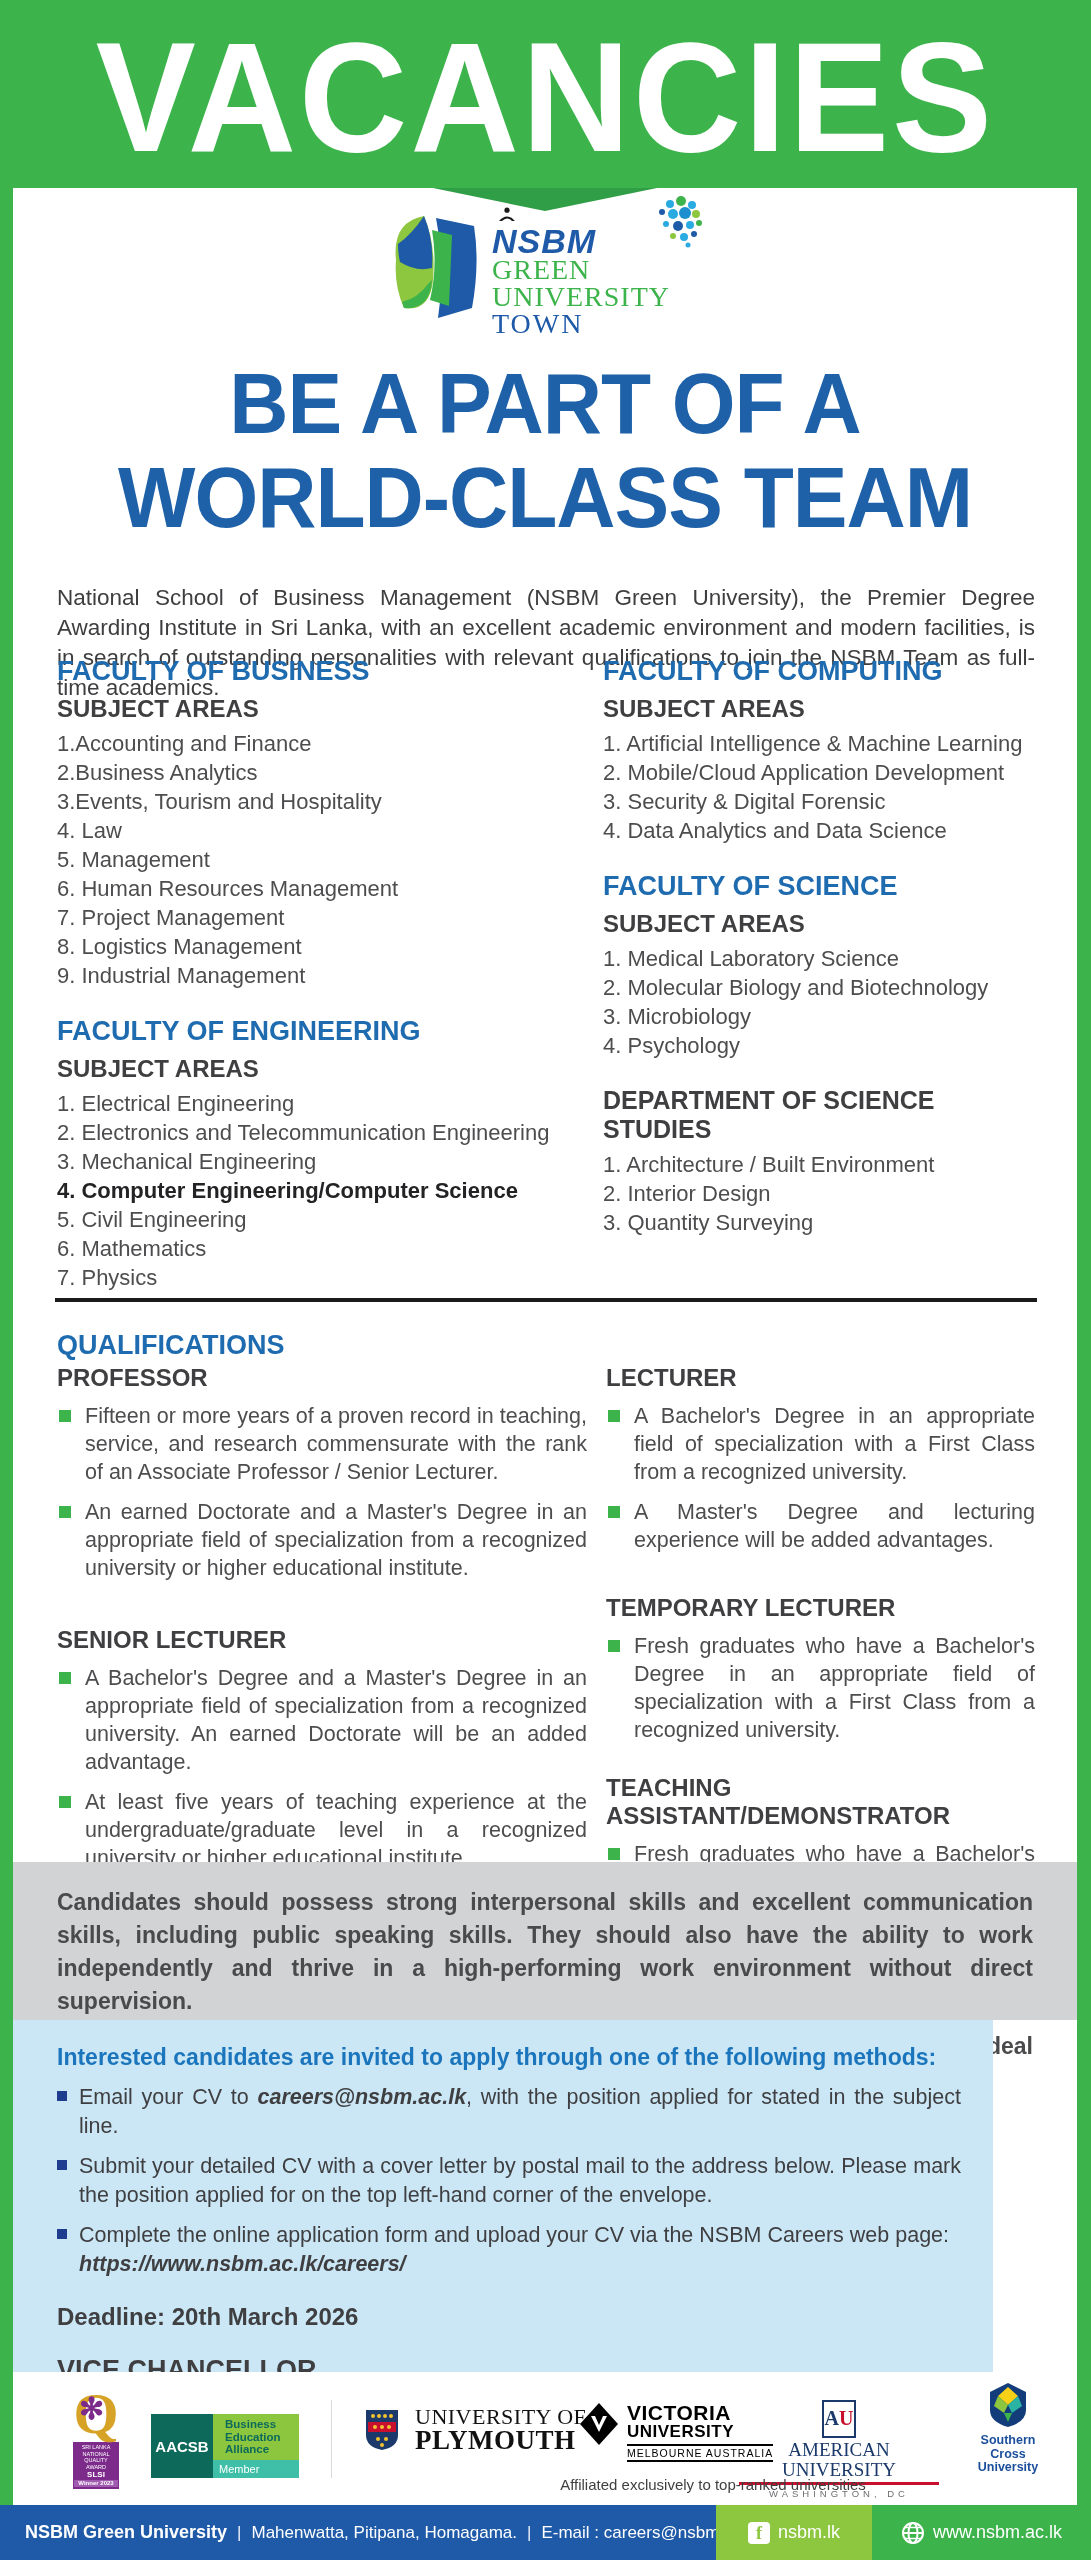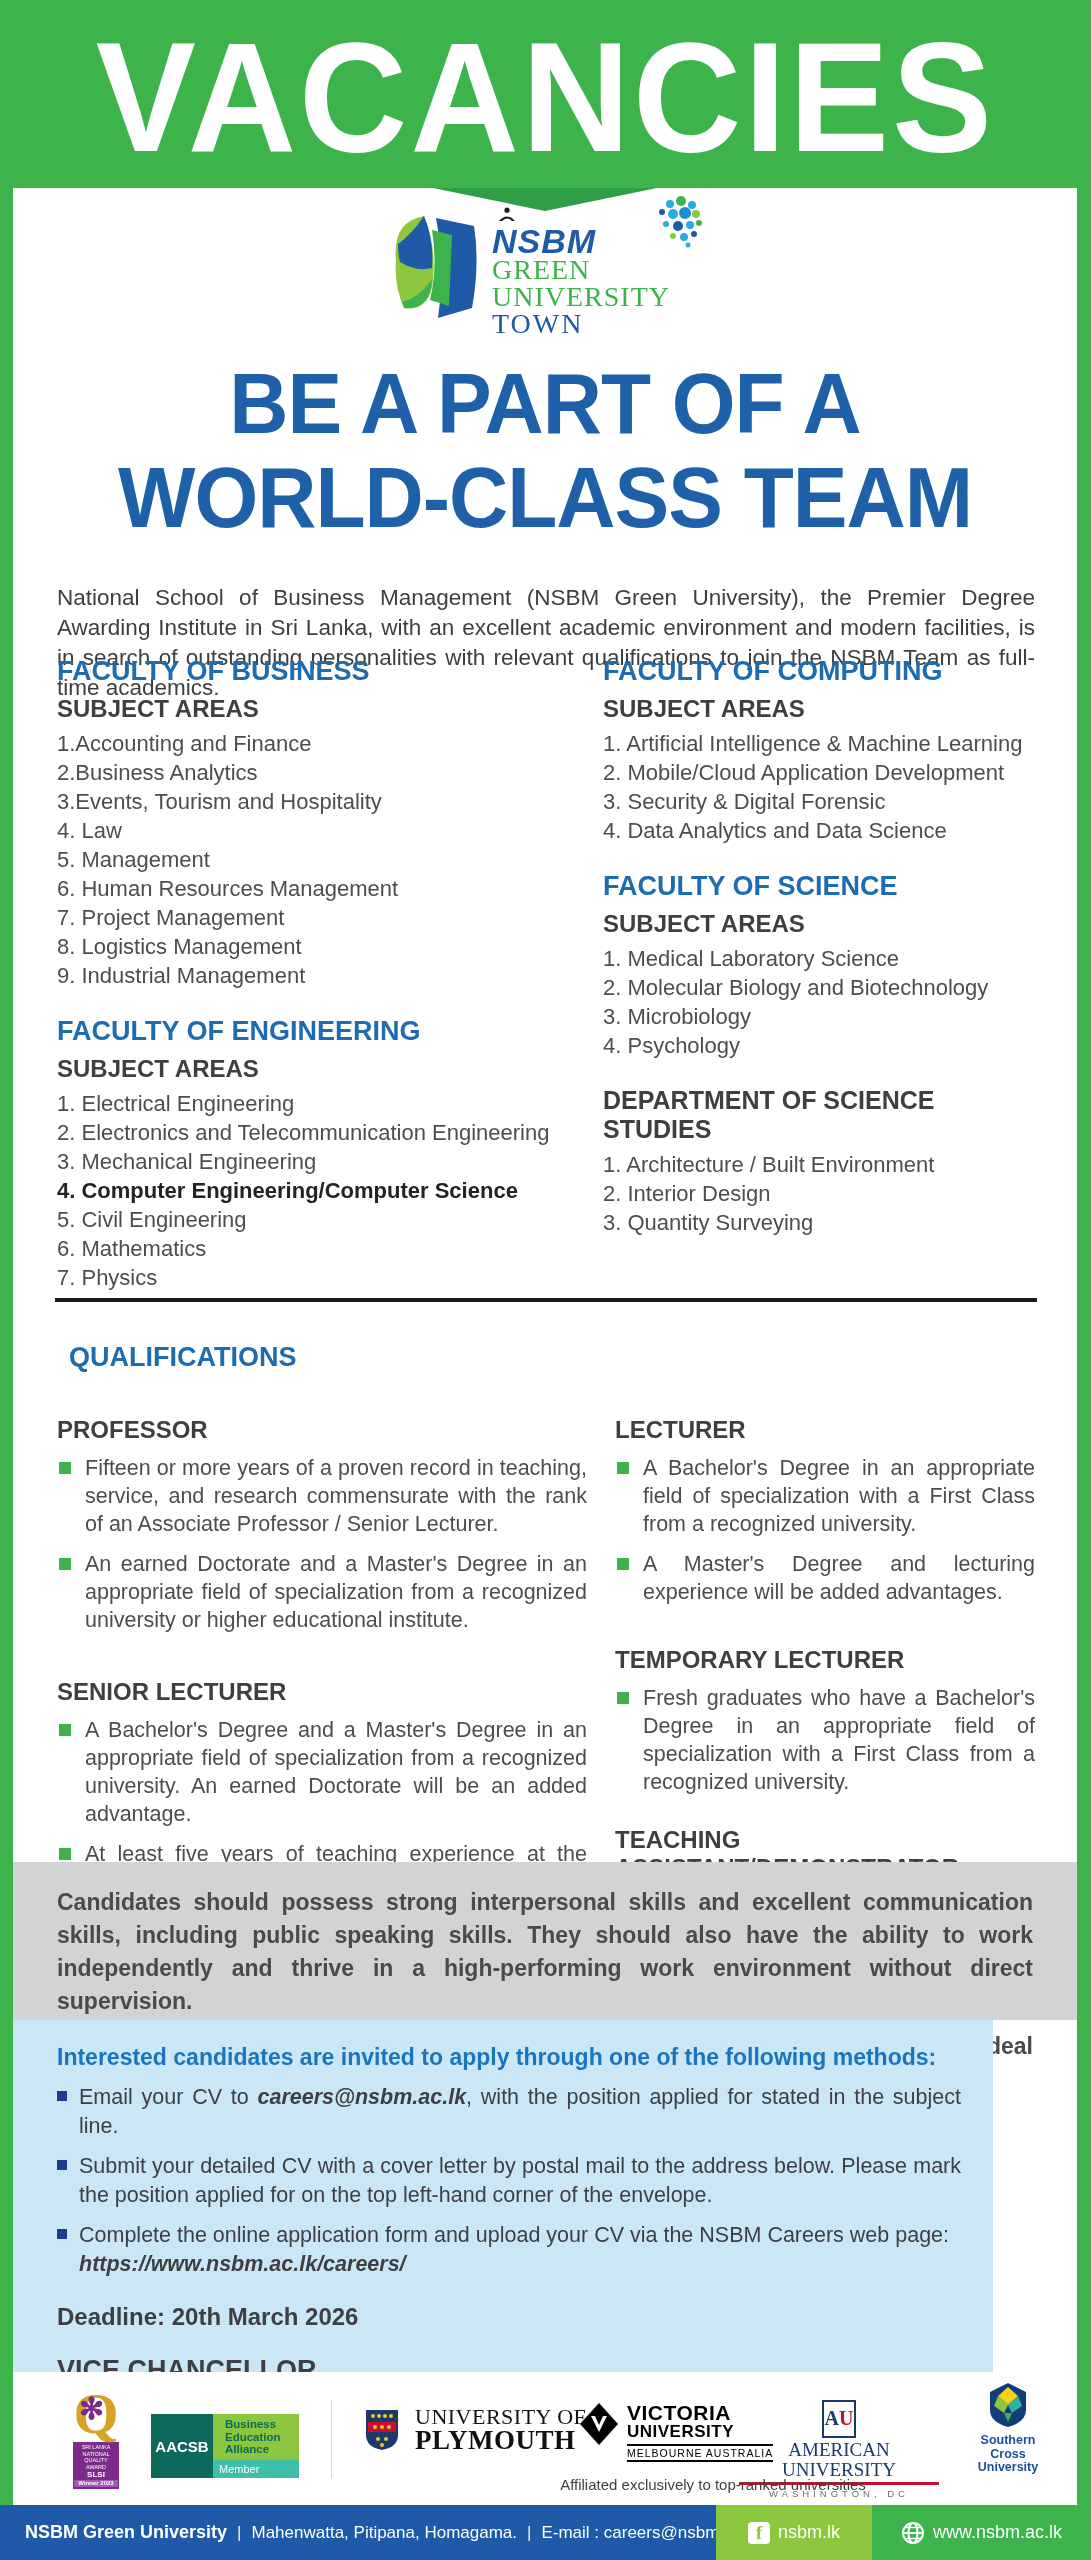--- a/index.html
+++ b/index.html
@@ -41,23 +41,23 @@
   h4.sub{margin:0 0 6px 0;color:#3f3f41;font-size:24px;font-weight:bold;}
   ul.items{list-style:none;margin:0;padding:0;font-size:22px;line-height:29px;color:#4d4d4f;}
   ul.items li.emph{font-weight:bold;color:#232325;}
   .facsec{margin-bottom:26px;}
   h4.dark-dept{margin:20px 0 6px 0;color:#3f3f41;font-size:25px;font-weight:bold;}
 
   
   .divider{position:absolute;top:1110px;left:42px;width:982px;height:4px;background:#1a1a1a;}
 
   
-  .qual-title{position:absolute;top:1142px;left:44px;margin:12px;color:#1e6bb0;font-size:27px;font-weight:bold;}
-  .quals{position:absolute;top:1228px;left:44px;width:978px;display:grid;
-    grid-template-columns:530px 1fr;column-gap:28px;}
+  .qual-title{position:absolute;top:1142px;left:44px;margin:0;color:#1e6bb0;font-size:27px;font-weight:bold;}
+  .quals{position:absolute;top:1176px;left:44px;width:978px;display:grid;
+    grid-template-columns:530px 1fr;column-gap:19px;}
   h4.role{margin:0 0 10px 0;color:#3f3f41;font-size:24px;font-weight:bold;}
   .rolesec{margin-bottom:30px;}
   .qb{display:flex;margin-bottom:12px;}
   .qb .sq{flex:0 0 12px;width:12px;height:12px;background:#3cb44b;margin:8px 14px 0 2px;}
   .qb p{margin:0;font-size:21.5px;line-height:28px;color:#4d4d4f;text-align:justify;}
 
   
   .gray-band{position:absolute;top:1674px;left:0;width:1064px;height:158px;background:#d1d3d4;box-sizing:border-box;padding:24px 44px;}
   .gray-band p{margin:0;color:#4a4a4c;font-weight:bold;font-size:23px;line-height:33px;text-align:justify;}
   .gray-band p + p{margin-top:12px;}

